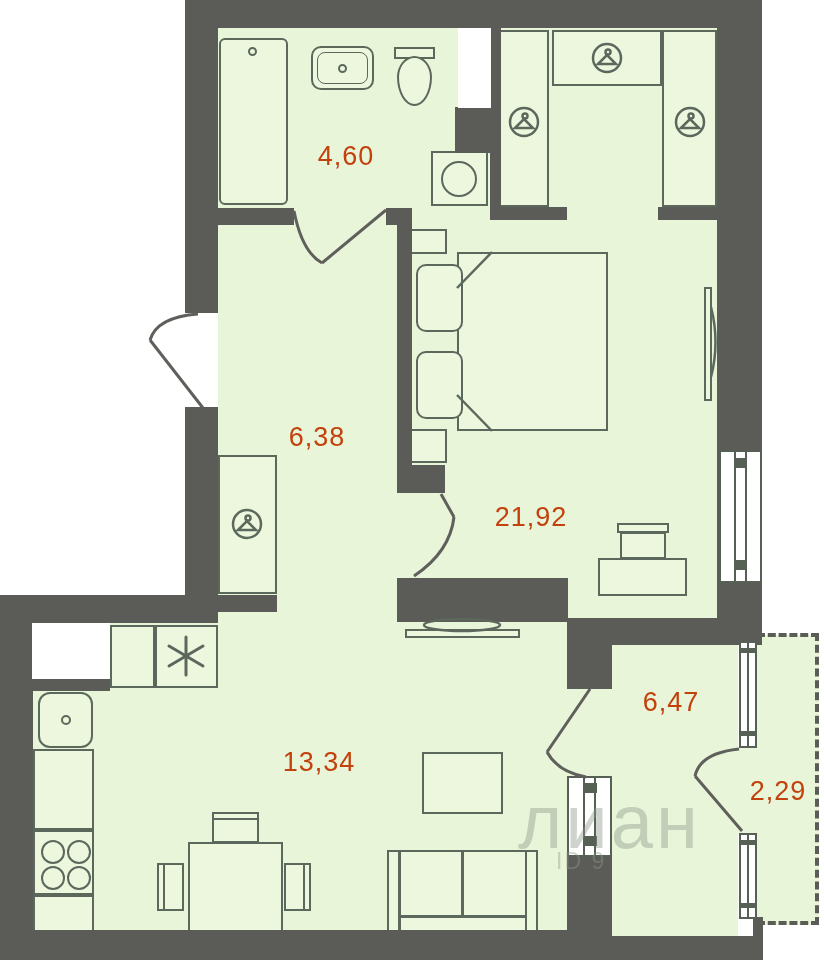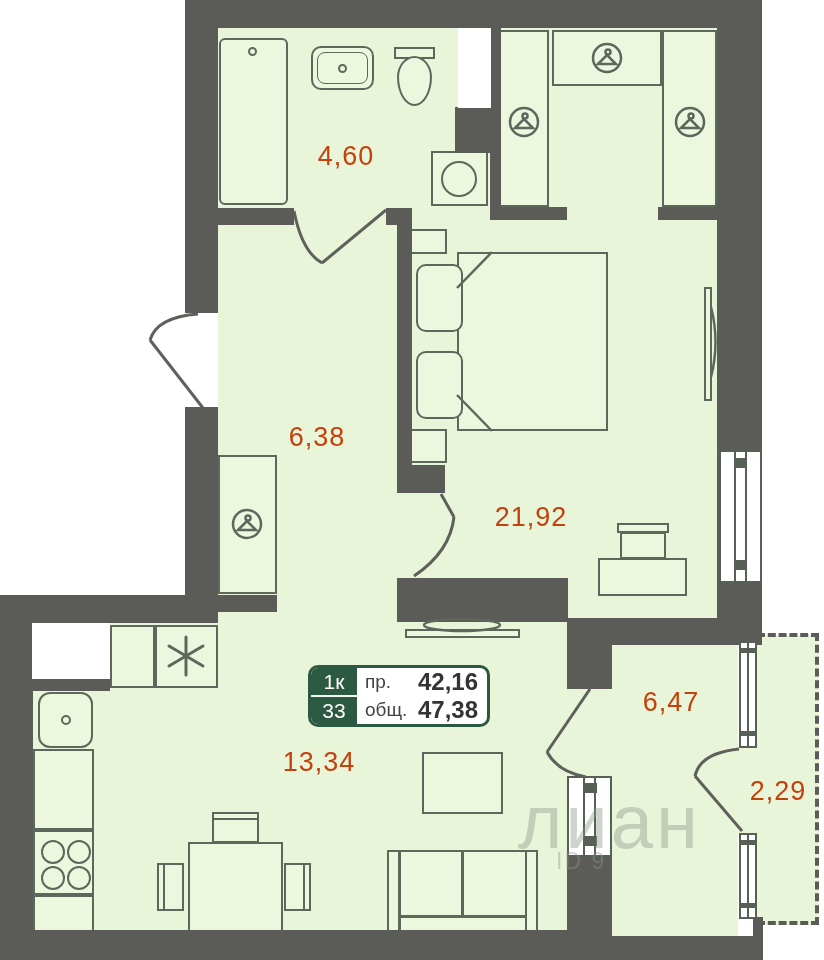--- a/index.html
+++ b/index.html
@@ -224,30 +224,14 @@
   <div class="roomlabel" style="left:346px;top:156px;">4,60</div>
   <div class="roomlabel" style="left:317px;top:404px;margin-top:33px;">6,38</div>
   <div class="roomlabel" style="left:531px;top:517px;">21,92</div>
   <div class="roomlabel" style="left:319px;top:762px;">13,34</div>
   <div class="roomlabel" style="left:671px;top:702px;">6,47</div>
   <div class="roomlabel" style="left:778px;top:791px;">2,29</div>
 
   <div class="wm" id="wm-brand">лиан</div>
   <div class="wm" id="wm-id">ID 9</div>
 
-  <div id="flatlabel">
-    <div class="greencell">
-      <div class="row first">1к</div>
-      <div class="row">33</div>
-    </div>
-    <div class="whitecell">
-      <div class="row">
-        <span class="unit">пр.</span>
-        <span class="val">42,16</span>
-      </div>
-      <div class="row">
-        <span class="unit">общ.</span>
-        <span class="val">47,38</span>
-      </div>
-    </div>
-  </div>
 
 </div>
 
 </body></html>

